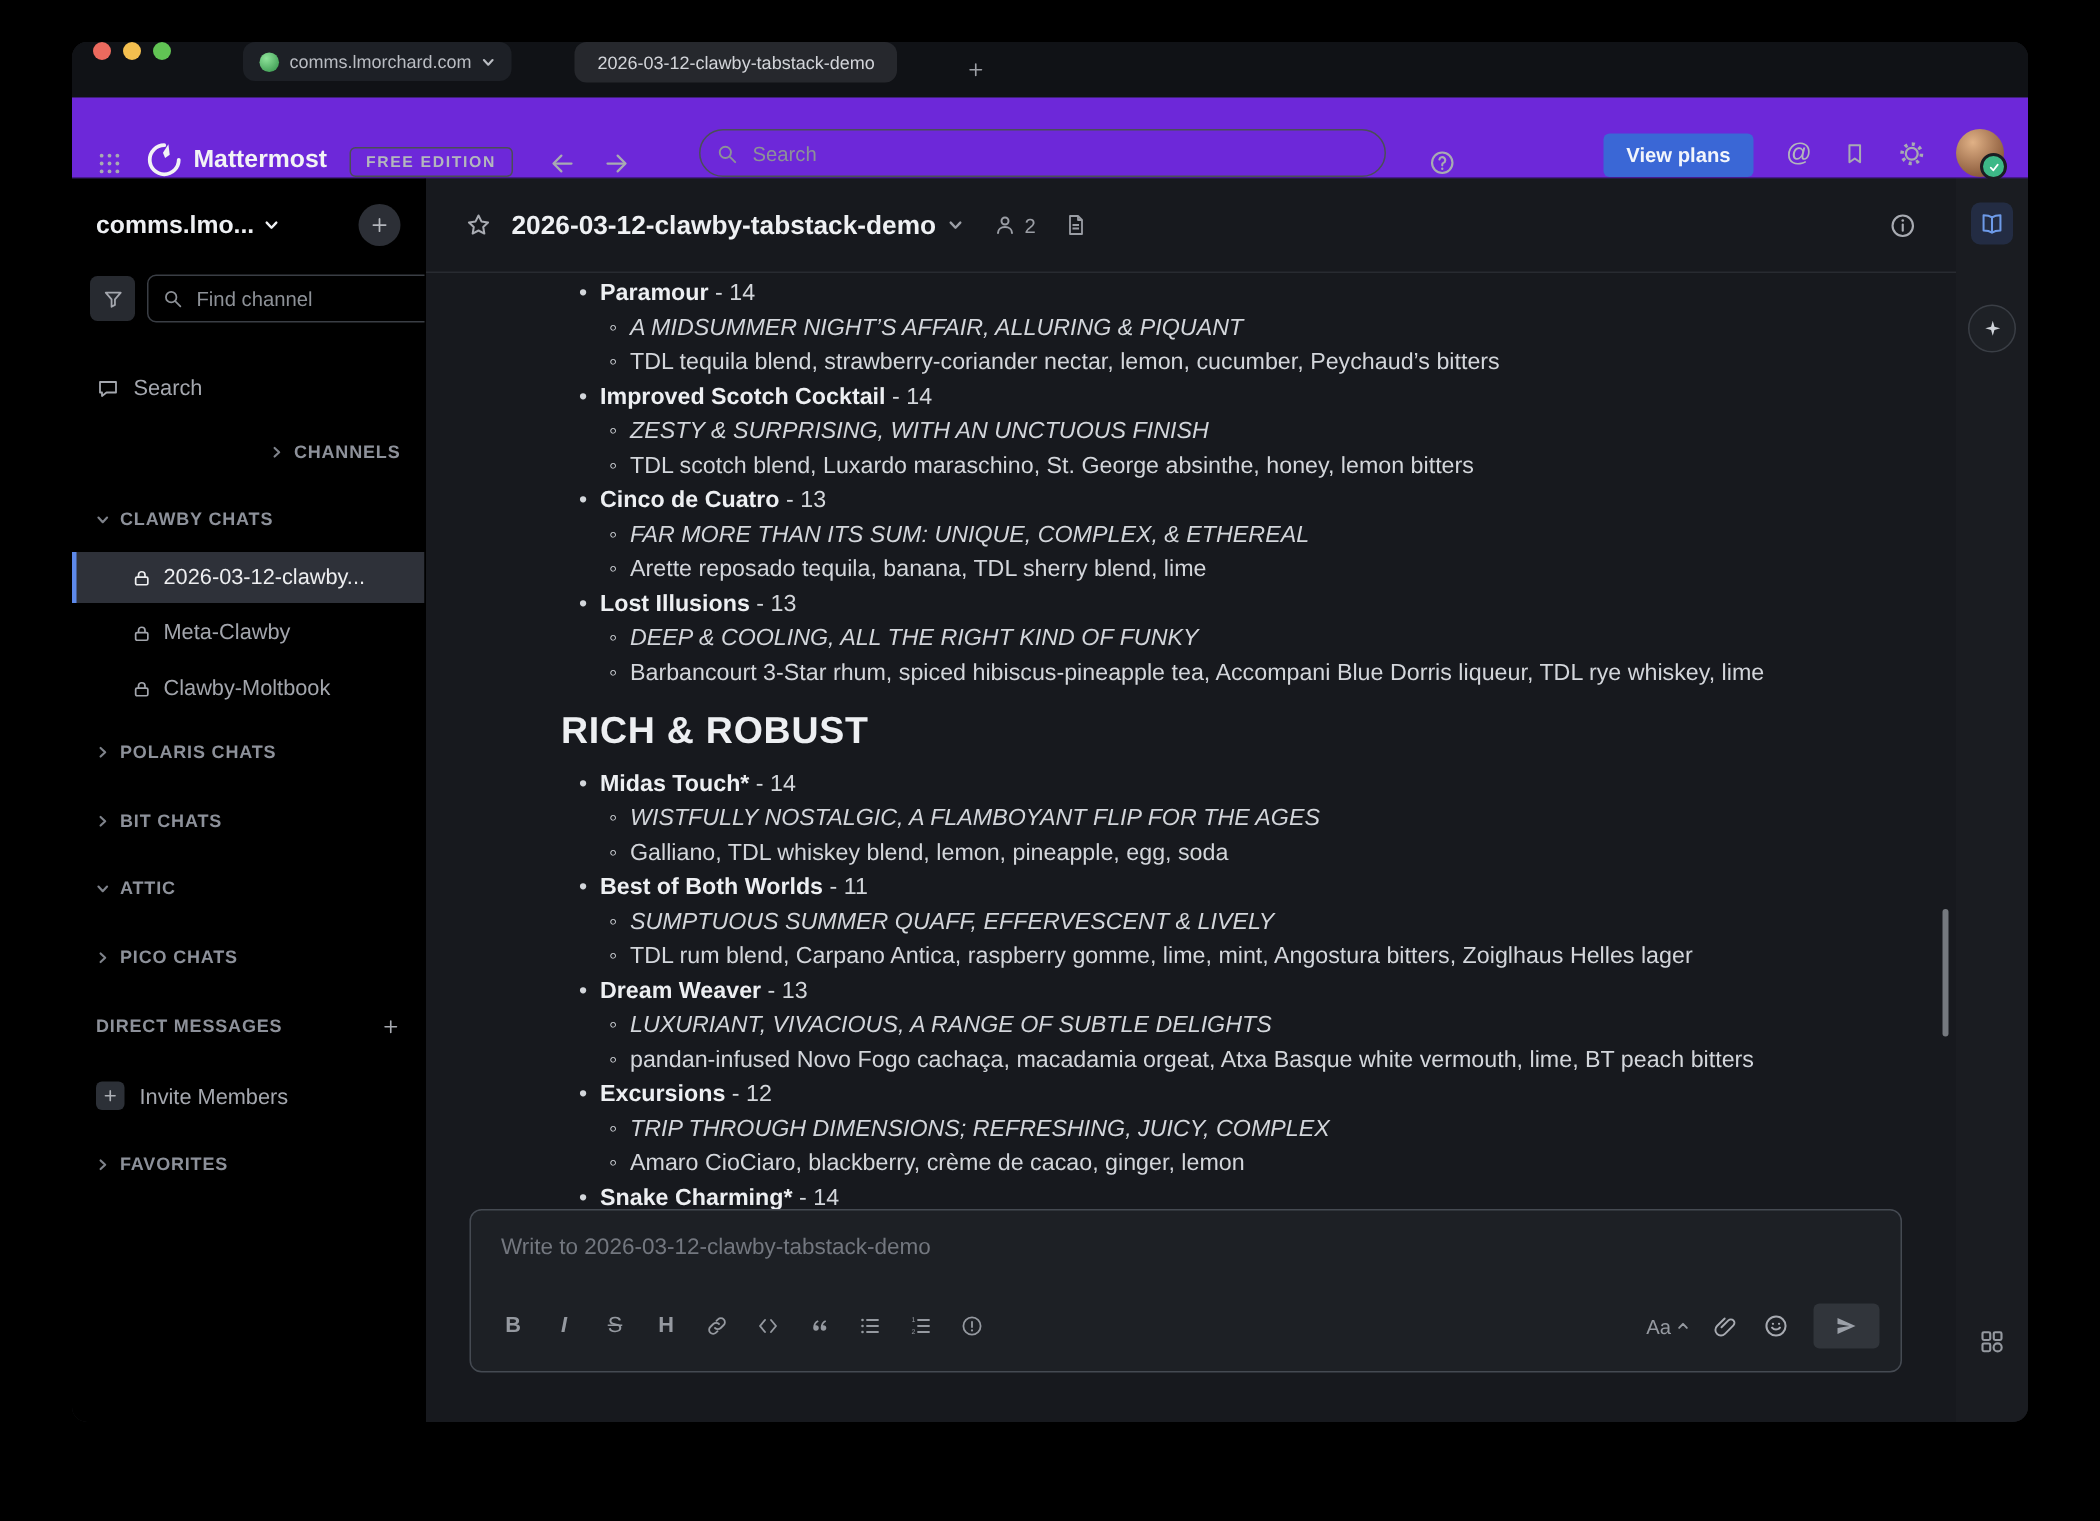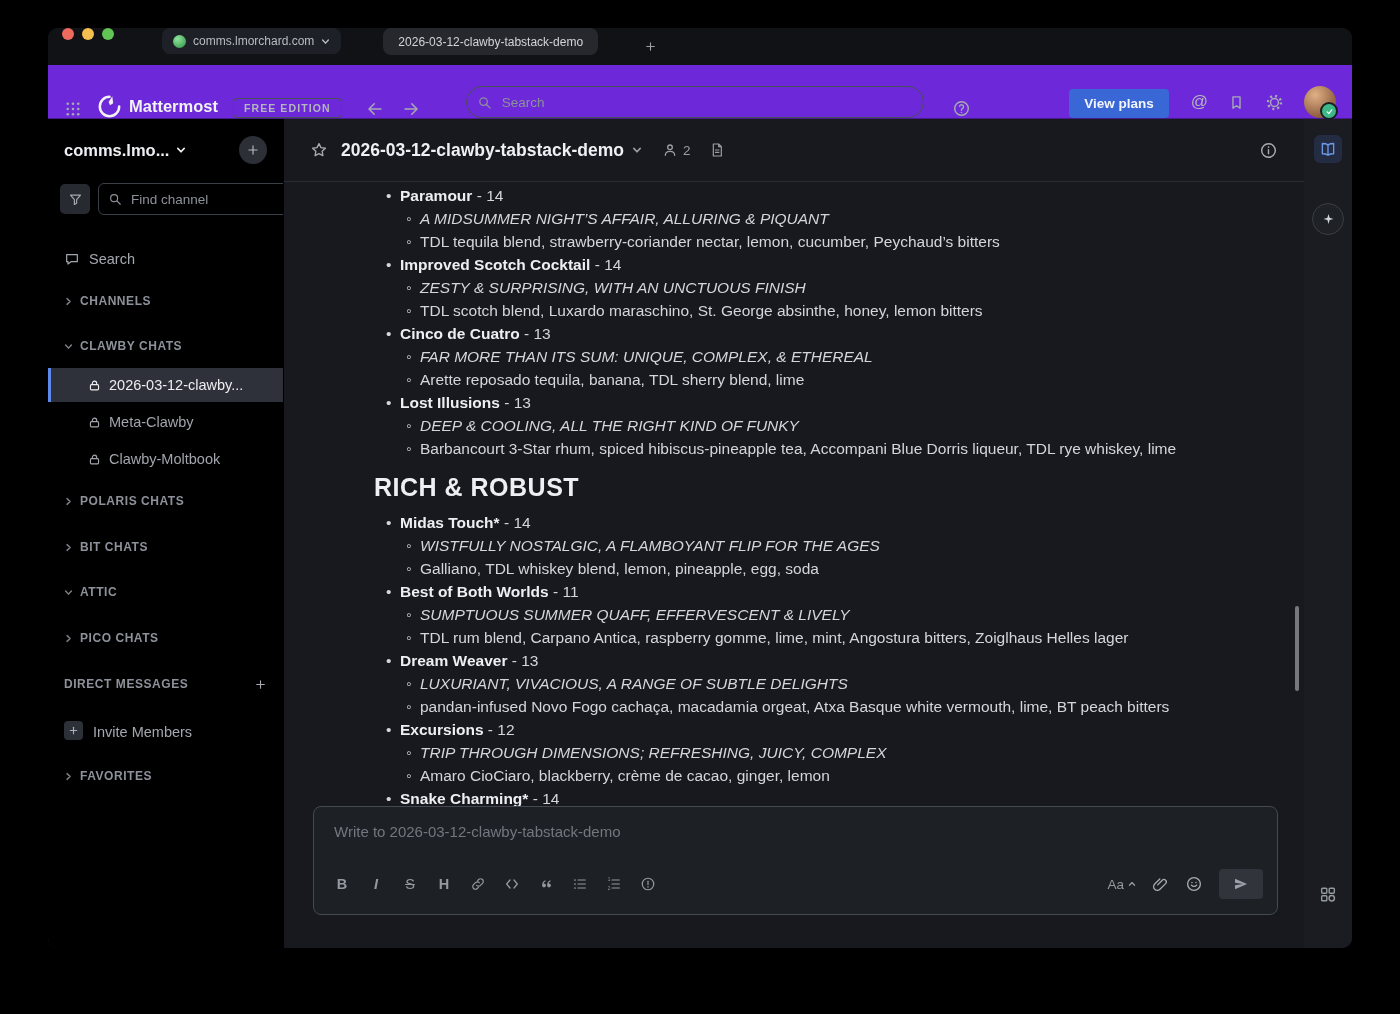--- a/index.html
+++ b/index.html
@@ -87,21 +87,21 @@
   .content{flex:1;overflow:hidden;padding-top:2px;}
   .message-body{padding-left:90px;font-size:15.5px;line-height:23px;color:#d3d6db;}
   .line{display:flex;}
   .l1{padding-left:12px;}
   .l2{padding-left:32px;}
   .marker{width:14px;flex:none;}
   .cname{font-weight:700;color:#edeff2;}
   em.ltext{font-style:italic;}
   .msg-heading{font-size:25px;font-weight:700;color:#edeff2;letter-spacing:.5px;margin:16px 0 12px;}
   
-  .composer{position:absolute;left:29px;right:26px;bottom:33px;height:107px;background:#1d2025;
+  .composer{position:absolute;left:29px;right:36px;bottom:33px;height:107px;background:#1d2025;
             border:1px solid #454a52;border-radius:8px;display:flex;flex-direction:column;overflow:hidden;}
   .composer-input{flex:1;padding:16px 20px 0;color:#73777f;font-size:15px;cursor:text;}
   .composer-toolbar{height:44px;display:flex;align-items:center;padding:0 14px 8px;gap:6px;color:#9599a0;}
   .tbtn{width:28px;height:26px;border-radius:4px;display:flex;align-items:center;justify-content:center;
         color:#9599a0;font-size:14.5px;}
   .tbtn.bold{font-weight:800;}
   .tbtn.italic{font-style:italic;font-weight:600;}
   .tbtn.strike{text-decoration:line-through;}
   .tbtn.hding{font-weight:700;}
   .tb-right{margin-left:auto;display:flex;align-items:center;gap:16px;}
@@ -258,21 +258,21 @@
             </svg>
           <input type="text" placeholder="Find channel" style="">
         </span>
       </div>
       <div class="side-item threads-row">
         <svg width="16" height="16" viewBox="0 0 24 24" fill="none" stroke="currentColor" stroke-width="1.8" stroke-linejoin="round">
             <path d="M4 5.5h16v10.5h-9.5L6 19.5v-3.5H4z"></path>
           </svg>
         <span>Search</span>
       </div>
-      <div class="group-hdr" style="margin-top:8px;">
+      <div class="group-hdr" style="margin-top:8px;justify-content:flex-end;">
         <svg class="chev" width="9" height="9" viewBox="0 0 10 10">
             <polyline points="3.4,1.8 6.8,5 3.4,8.2"></polyline>
           </svg>
         <span>CHANNELS</span>
       </div>
       <div class="group-hdr" style="margin-top:13px;">
         <svg class="chev" width="9" height="9" viewBox="0 0 10 10">
             <polyline points="1.8,3.4 5,6.8 8.2,3.4"></polyline>
           </svg>
         <span>CLAWBY CHATS</span>

